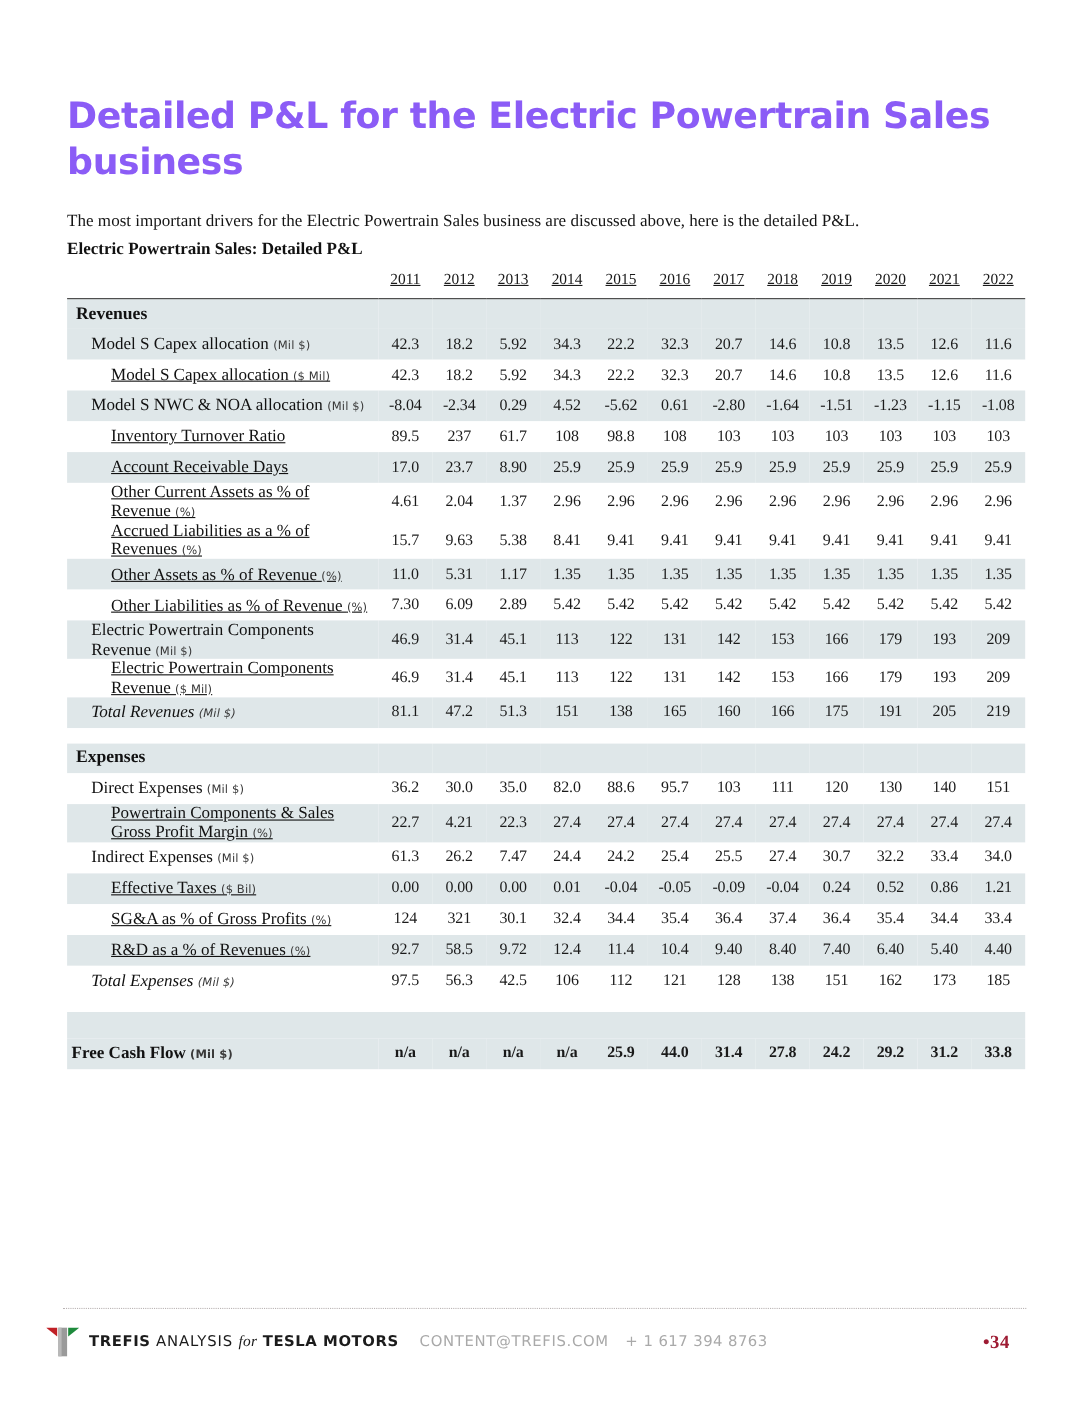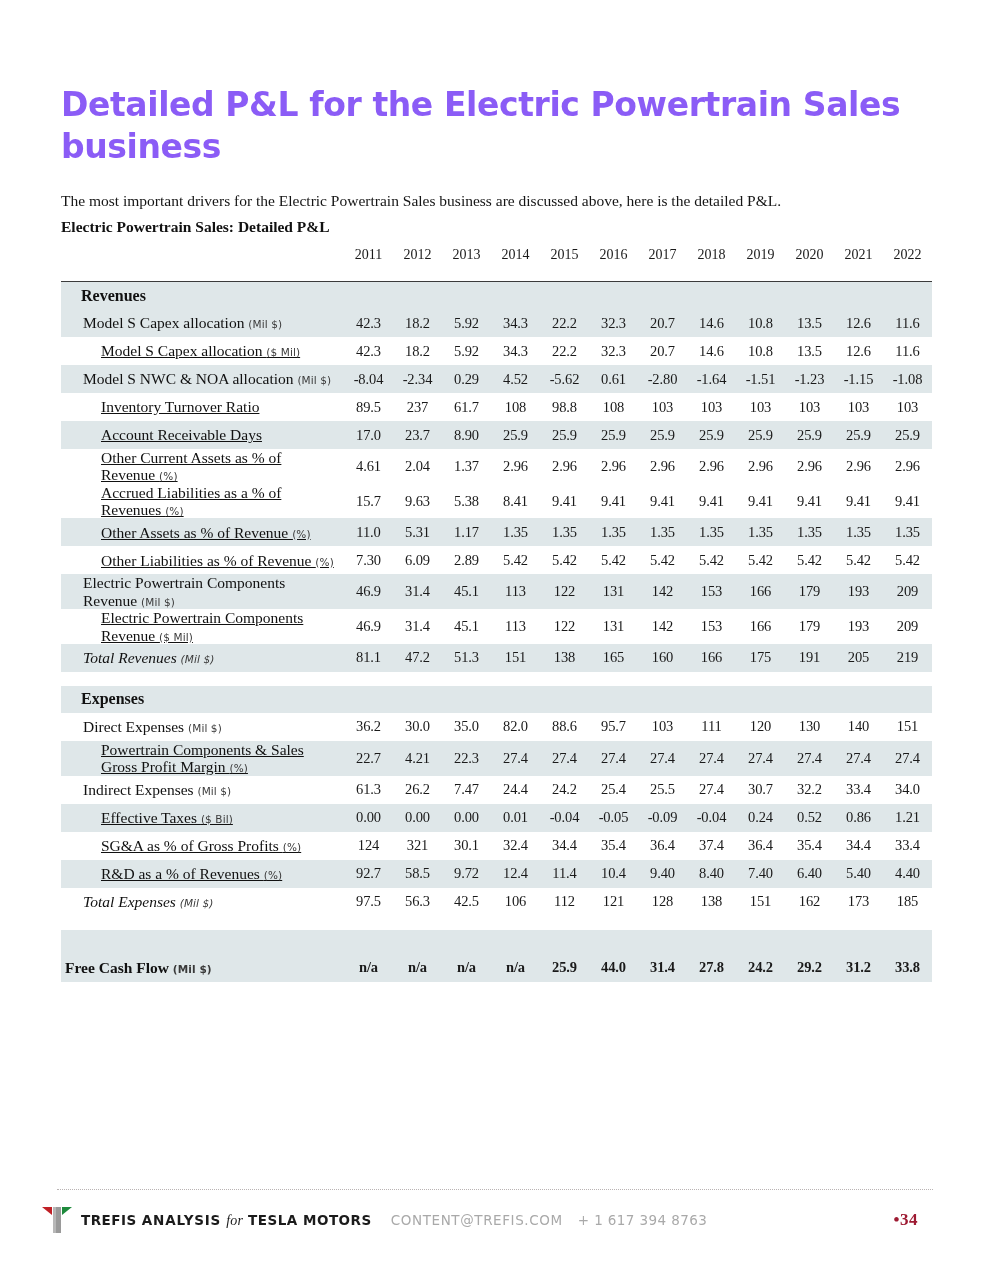--- a/index.html
+++ b/index.html
@@ -81,23 +81,24 @@
   }
 
   
   tr.head-row th {
     font-family: "Liberation Serif", serif;
     font-weight: normal;
     font-size: 14px;
     font-variant-numeric: oldstyle-nums;
     color: #1a1a1a;
     text-align: center;
-    padding-bottom: 15px;
+    padding-bottom: 5px;
     border-bottom: 1.3px solid #3c3c3c;
     height: 22px;
+    text-decoration: underline;
   }
   tr.head-row th.hdr-label {
     border-bottom: 1.3px solid #3c3c3c;
   }
 
   
   tr.row td {
     font-size: 14.5px;
     height: 28px;
   }
@@ -127,21 +128,21 @@
 
   
   tr.section td {
     font-family: "Liberation Serif", serif;
     font-weight: bold;
     font-size: 16px;
     height: 27px;
     background: #dfe7e9;
     color: #111;
   }
-  tr.section td.lbl { padding-left: 20px; }
+  tr.section td.lbl { padding-left: 8px; }
 
   
   .ind1 { padding-left: 22px; display: block; }
   .ind2 { padding-left: 40px; display: block; text-decoration: underline; }
 
   .unit {
     font-family: "DejaVu Sans", sans-serif;
     font-size: 10.5px;
     color: #3a3a3a;
     letter-spacing: 0.1px;
@@ -188,21 +189,21 @@
     font-family: "DejaVu Sans", sans-serif;
     font-size: 13.5px;
     color: #1b1b1b;
     letter-spacing: 0.2px;
     white-space: nowrap;
     display: flex;
     align-items: baseline;
     gap: 5px;
   }
   .fbrand { font-weight: bold; letter-spacing: 0.5px; }
-  .fanalysis { font-weight: bold; letter-spacing: 0.8px; }
+  .fanalysis { font-weight: normal; letter-spacing: 0.8px; }
   .ffor { font-style: italic; font-family: "Liberation Serif", serif; font-size: 14px; }
   .fcompany { font-weight: bold; letter-spacing: 0.5px; }
   .fcontact {
     color: #a9a9a9;
     letter-spacing: 0.6px;
     margin-left: 14px;
   }
   .fphone {
     color: #a9a9a9;
     letter-spacing: 0.4px;

